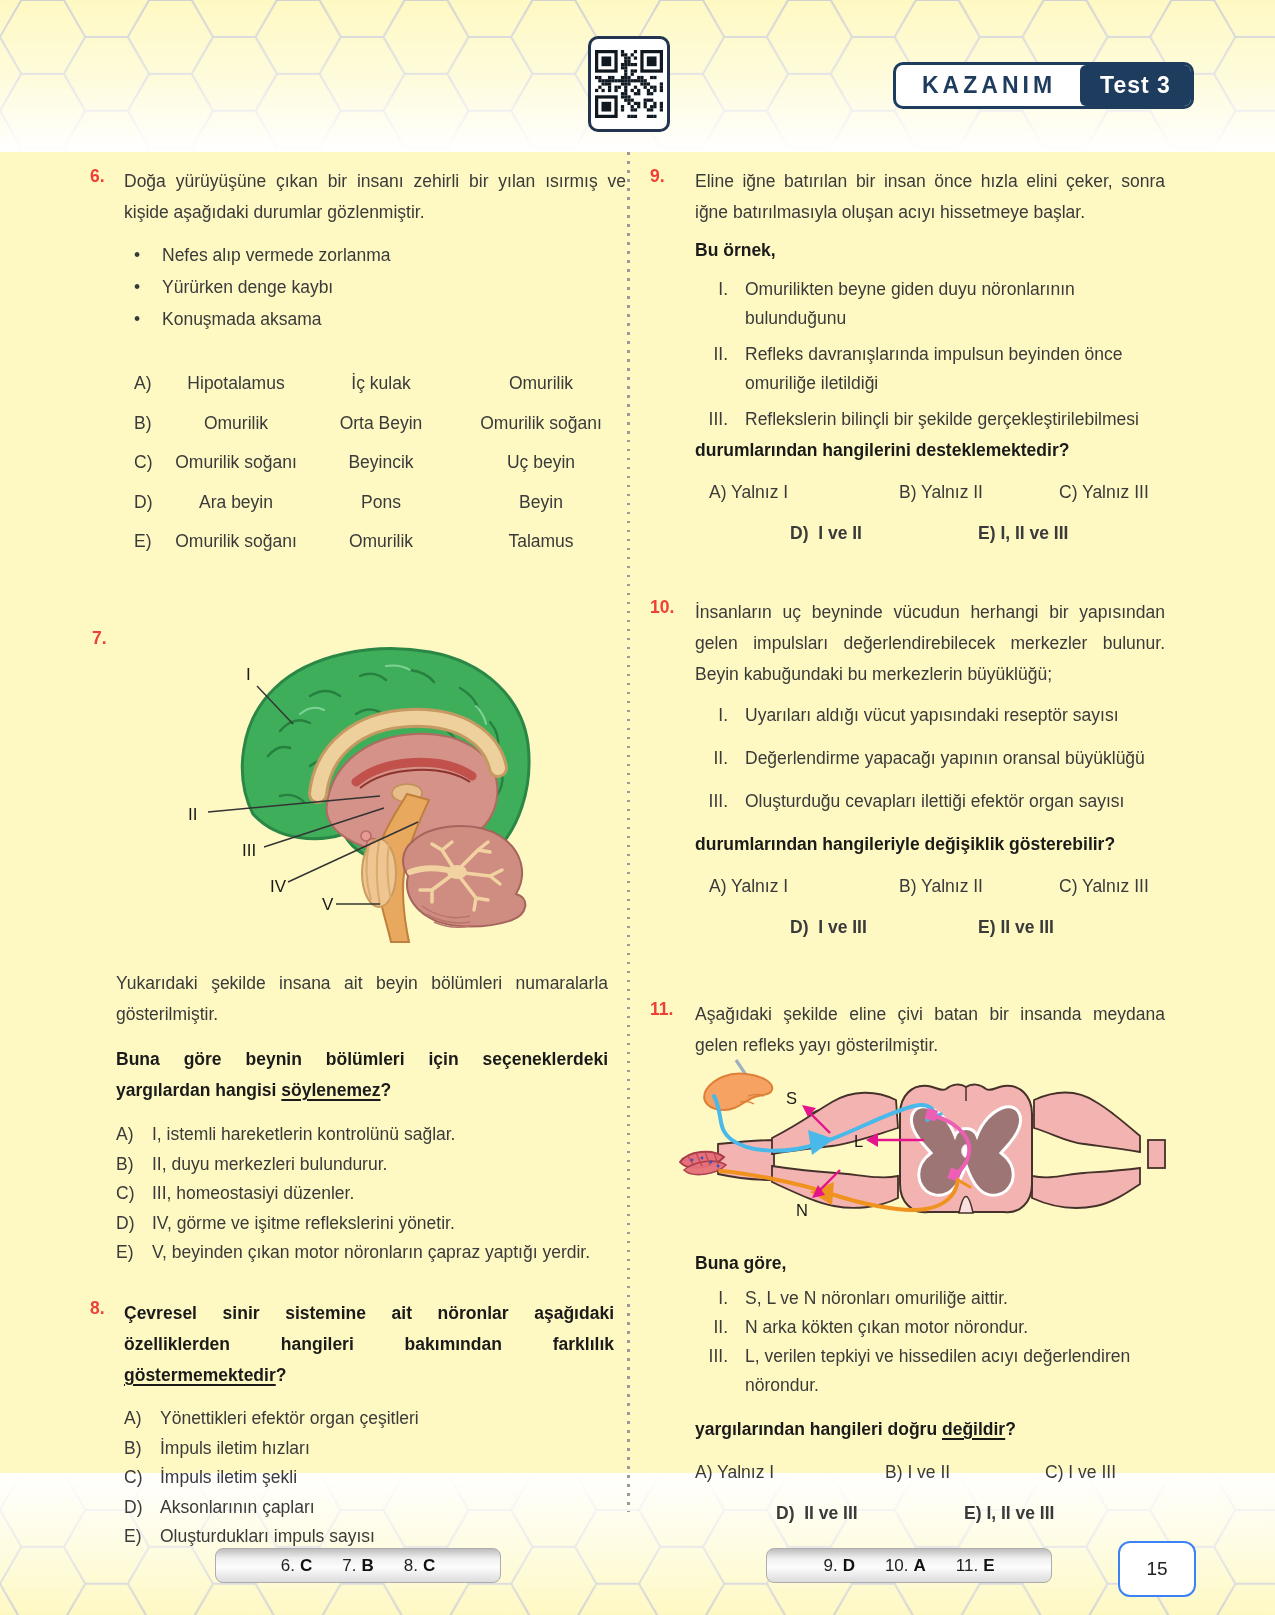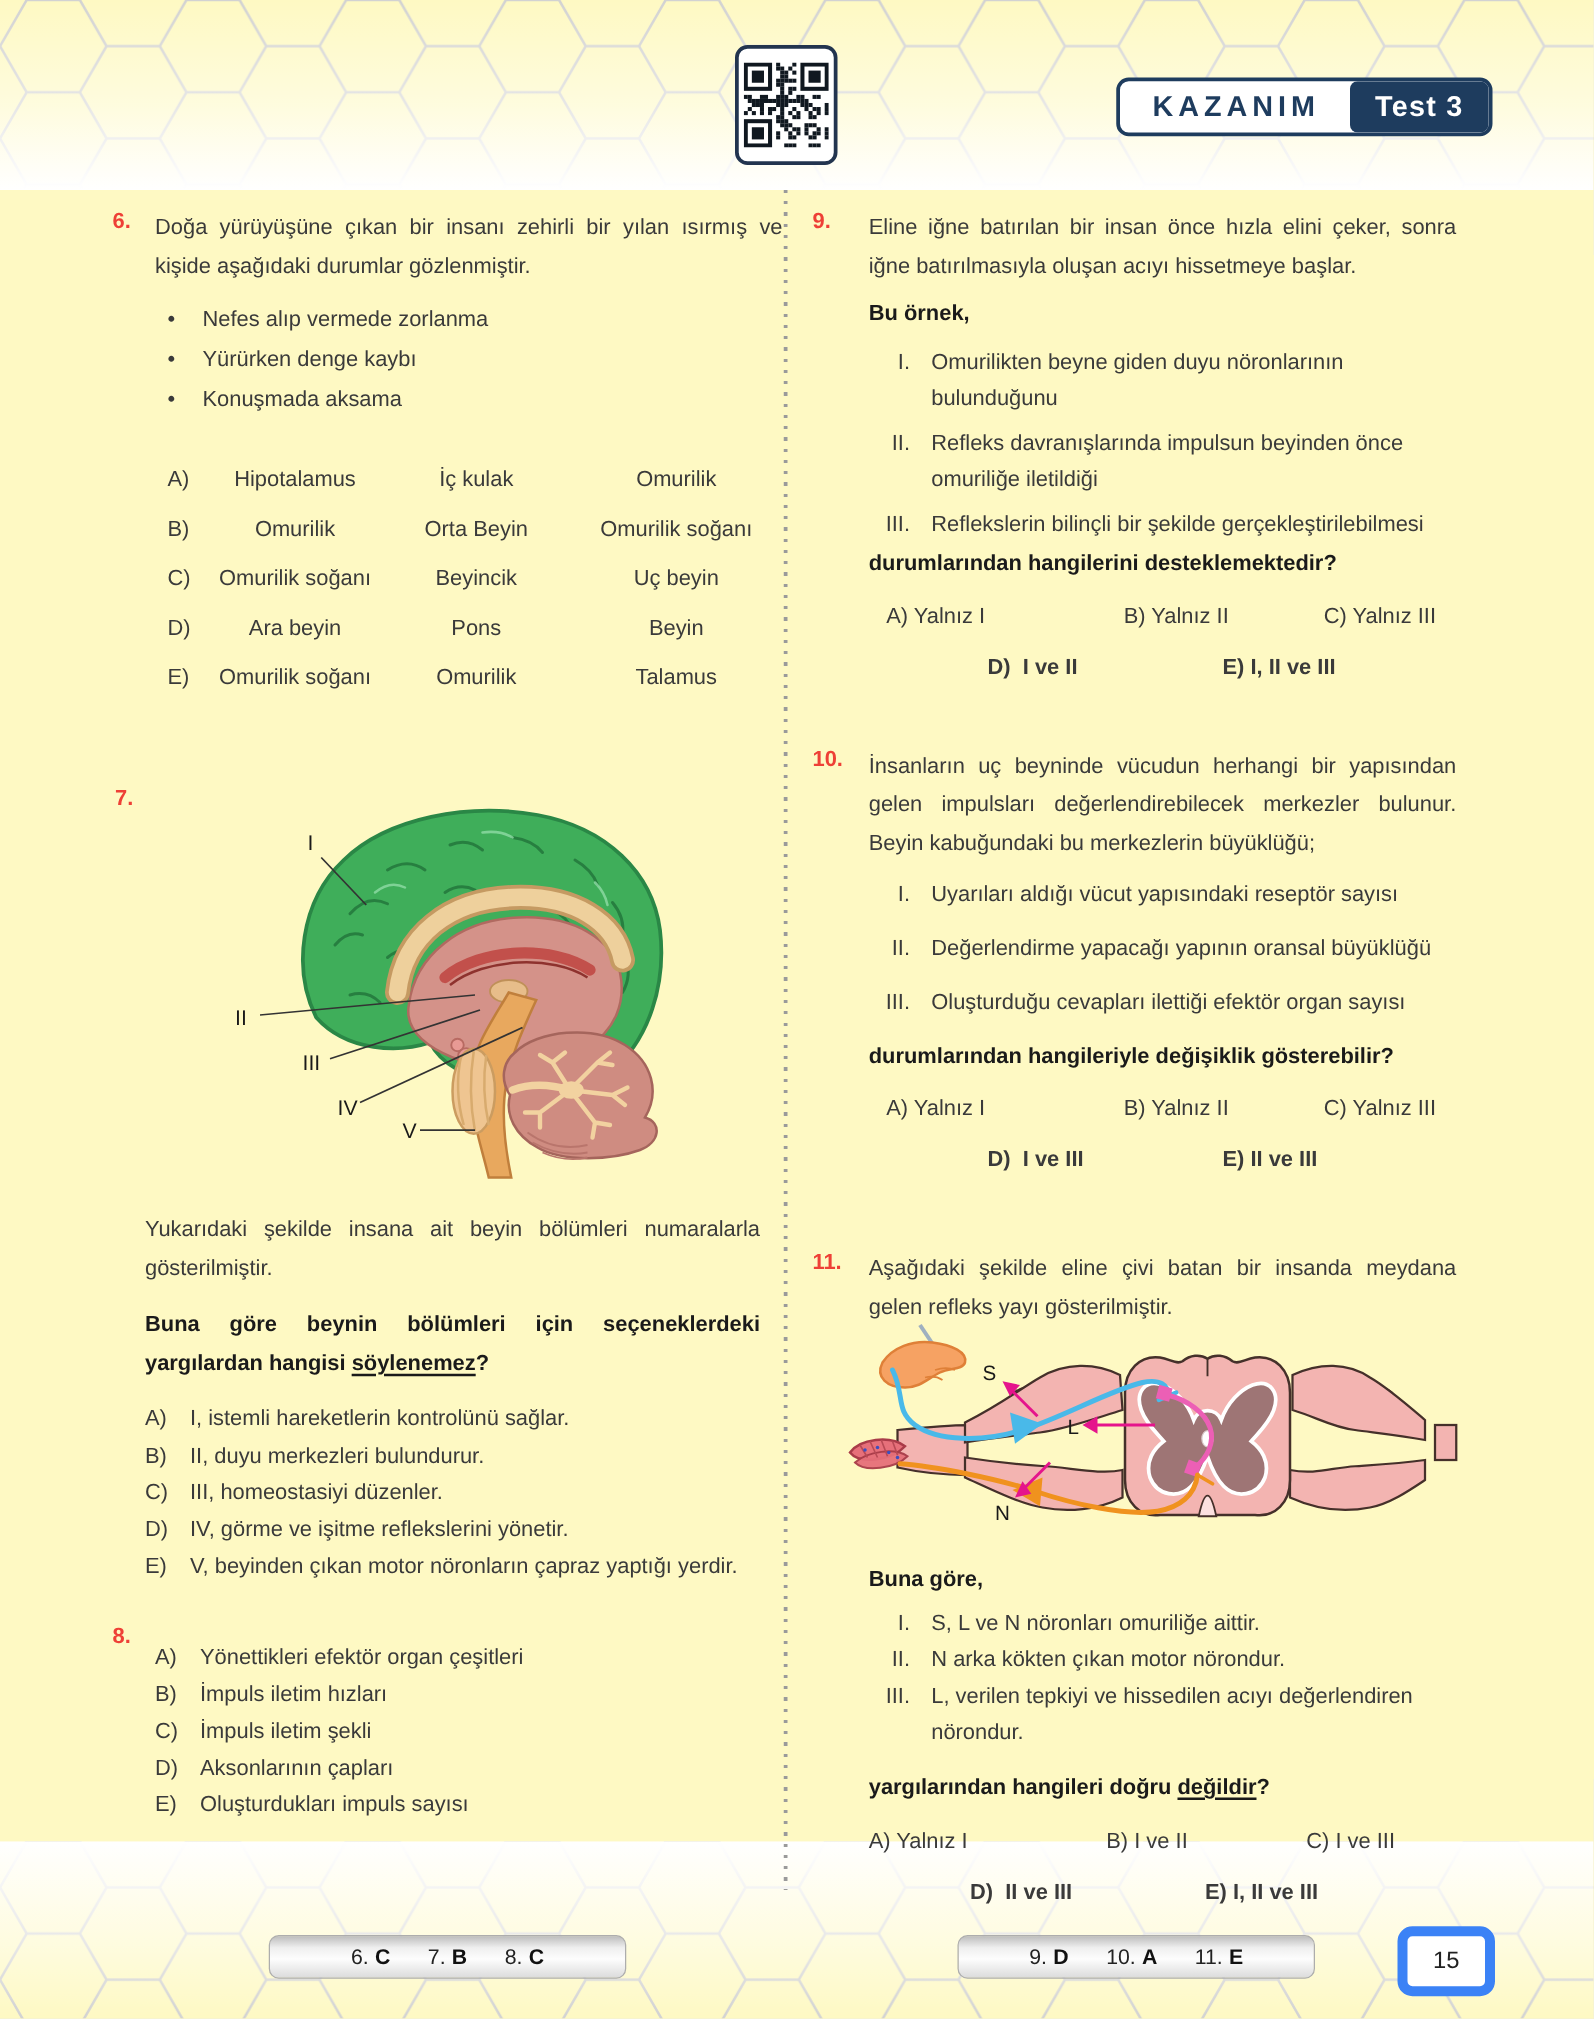--- a/index.html
+++ b/index.html
@@ -53,21 +53,21 @@
   .de-row .d-slot { width:188px; }
 
   
   .ans-pill { position:absolute; top:1548px; height:35px; width:286px;
     background:linear-gradient(180deg,#bdbdbd 0%, #efefef 28%, #fdfdfd 55%, #dcdcdc 100%);
     border:1px solid #adadad; border-radius:8px; display:flex; align-items:center;
     justify-content:center; gap:30px; font-size:17px; color:#222; }
   .ans-pill .num { font-weight:400; }
   .ans-pill .ans { font-weight:700; margin-left:5px; color:#111; }
   .page-box { position:absolute; left:1118px; top:1541px; width:78px; height:56px;
-    border:8px solid #3b82f6; border-radius:12px; background:#fff; display:flex;
+    border:2px solid #3b82f6; border-radius:12px; background:#fff; display:flex;
     align-items:center; justify-content:center; font-size:19px; color:#222; }
 
   .fig { position:absolute; }
   svg text { font-family:"Liberation Sans", sans-serif; }
 </style>
 </head>
 <body>
 
 <div class="page">
 
@@ -395,20 +395,23 @@
           <span class="opt-letter">E)</span>
           <span>V, beyinden çıkan motor nöronların çapraz yaptığı yerdir.</span>
         </div>
     </div>
   </div>
 
   <div class="qblock" style="left:90px; top:1298px; width:524px;">
     <div class="qrow">
       <div class="qnum w34">8.</div>
       <div style="flex:1;">
+        <div class="stem boldtxt">
+          <span>Çevresel sinir sistemine ait nöronlar aşağıdaki özelliklerden hangileri bakımından farklılık </span><span class="und">göstermemektedir</span><span>?</span>
+        </div>
         <div style="margin-top:13px;">
           <div class="opt-line">
               <span class="opt-letter">A)</span>
               <span>Yönettikleri efektör organ çeşitleri</span>
             </div>
           <div class="opt-line">
               <span class="opt-letter">B)</span>
               <span>İmpuls iletim hızları</span>
             </div>
           <div class="opt-line">

